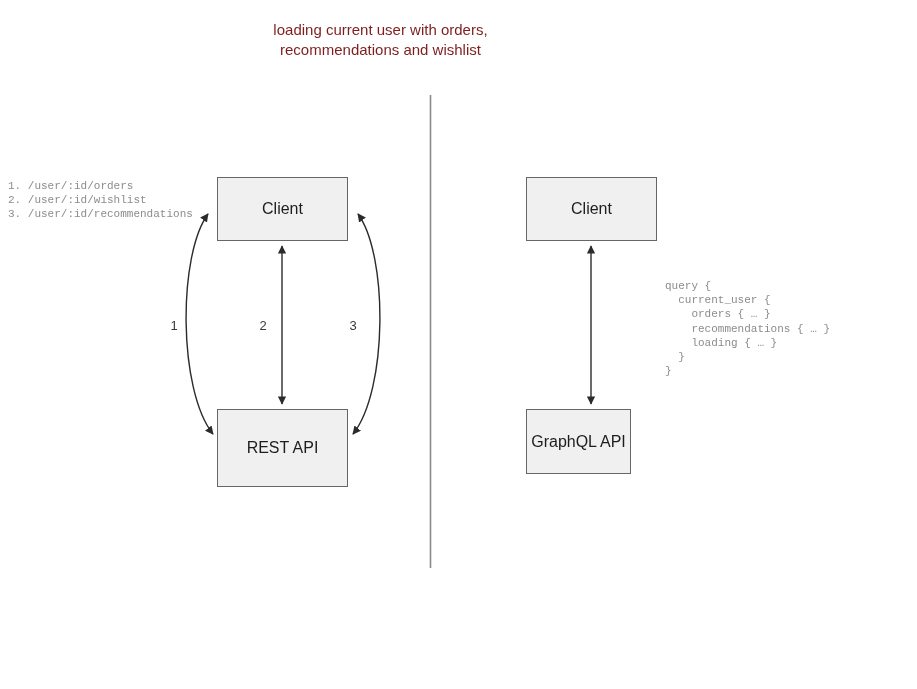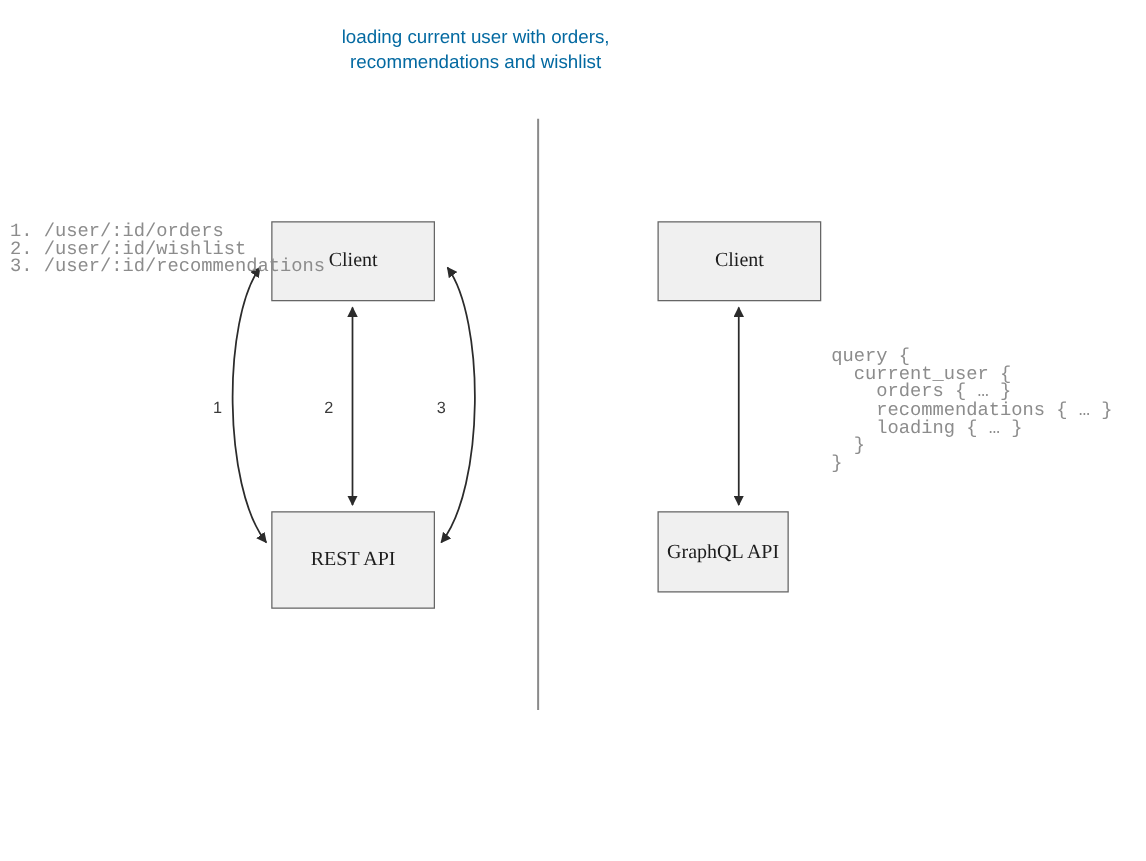--- a/index.html
+++ b/index.html
@@ -22,36 +22,36 @@
     height: 689px;
   }
   .title {
     position: absolute;
     left: 0;
     top: 20px;
     width: 761px;
     text-align: center;
     font-size: 15px;
     line-height: 20px;
-    color: #0369a1;
+    color: #7f1d1d;
     font-family: "Liberation Sans", sans-serif;
   }
   .title div { white-space: pre; }
 
   .node {
     position: absolute;
     box-sizing: border-box;
     background: #f0f0f0;
     border: 1.4px solid #666666;
     display: flex;
     align-items: center;
     justify-content: center;
     font-size: 16px;
     color: #1d1d1d;
-    font-family: Liberation Serif, serif;
+    font-family: Liberation Sans, sans-serif;
   }
   #node-rest-client  { left: 217px; top: 177px; width: 131px; height: 64px; }
   #node-rest-api     { left: 217px; top: 409px; width: 131px; height: 78px; }
   #node-gql-client   { left: 526px; top: 177px; width: 131px; height: 64px; }
   #node-gql-api      { left: 526px; top: 409px; width: 105px; height: 65px; }
 
   .edge-label {
     position: absolute;
     font-size: 13px;
     color: #3a3a3a;
@@ -59,21 +59,21 @@
     text-align: center;
     width: 20px;
   }
   #edge-label-1 { left: 164px; top: 318px; }
   #edge-label-2 { left: 253px; top: 318px; }
   #edge-label-3 { left: 343px; top: 318px; }
 
   .code {
     position: absolute;
     font-family: "Liberation Mono", "DejaVu Sans Mono", monospace;
-    font-size: 15px;
+    font-size: 11px;
     line-height: 14.2px;
     color: #8c8c8c;
     white-space: pre;
   }
   #rest-endpoint-list { left: 8px; top: 179px; }
   #graphql-query      { left: 665px; top: 279px; }
 </style>
 </head>
 <body>
 

